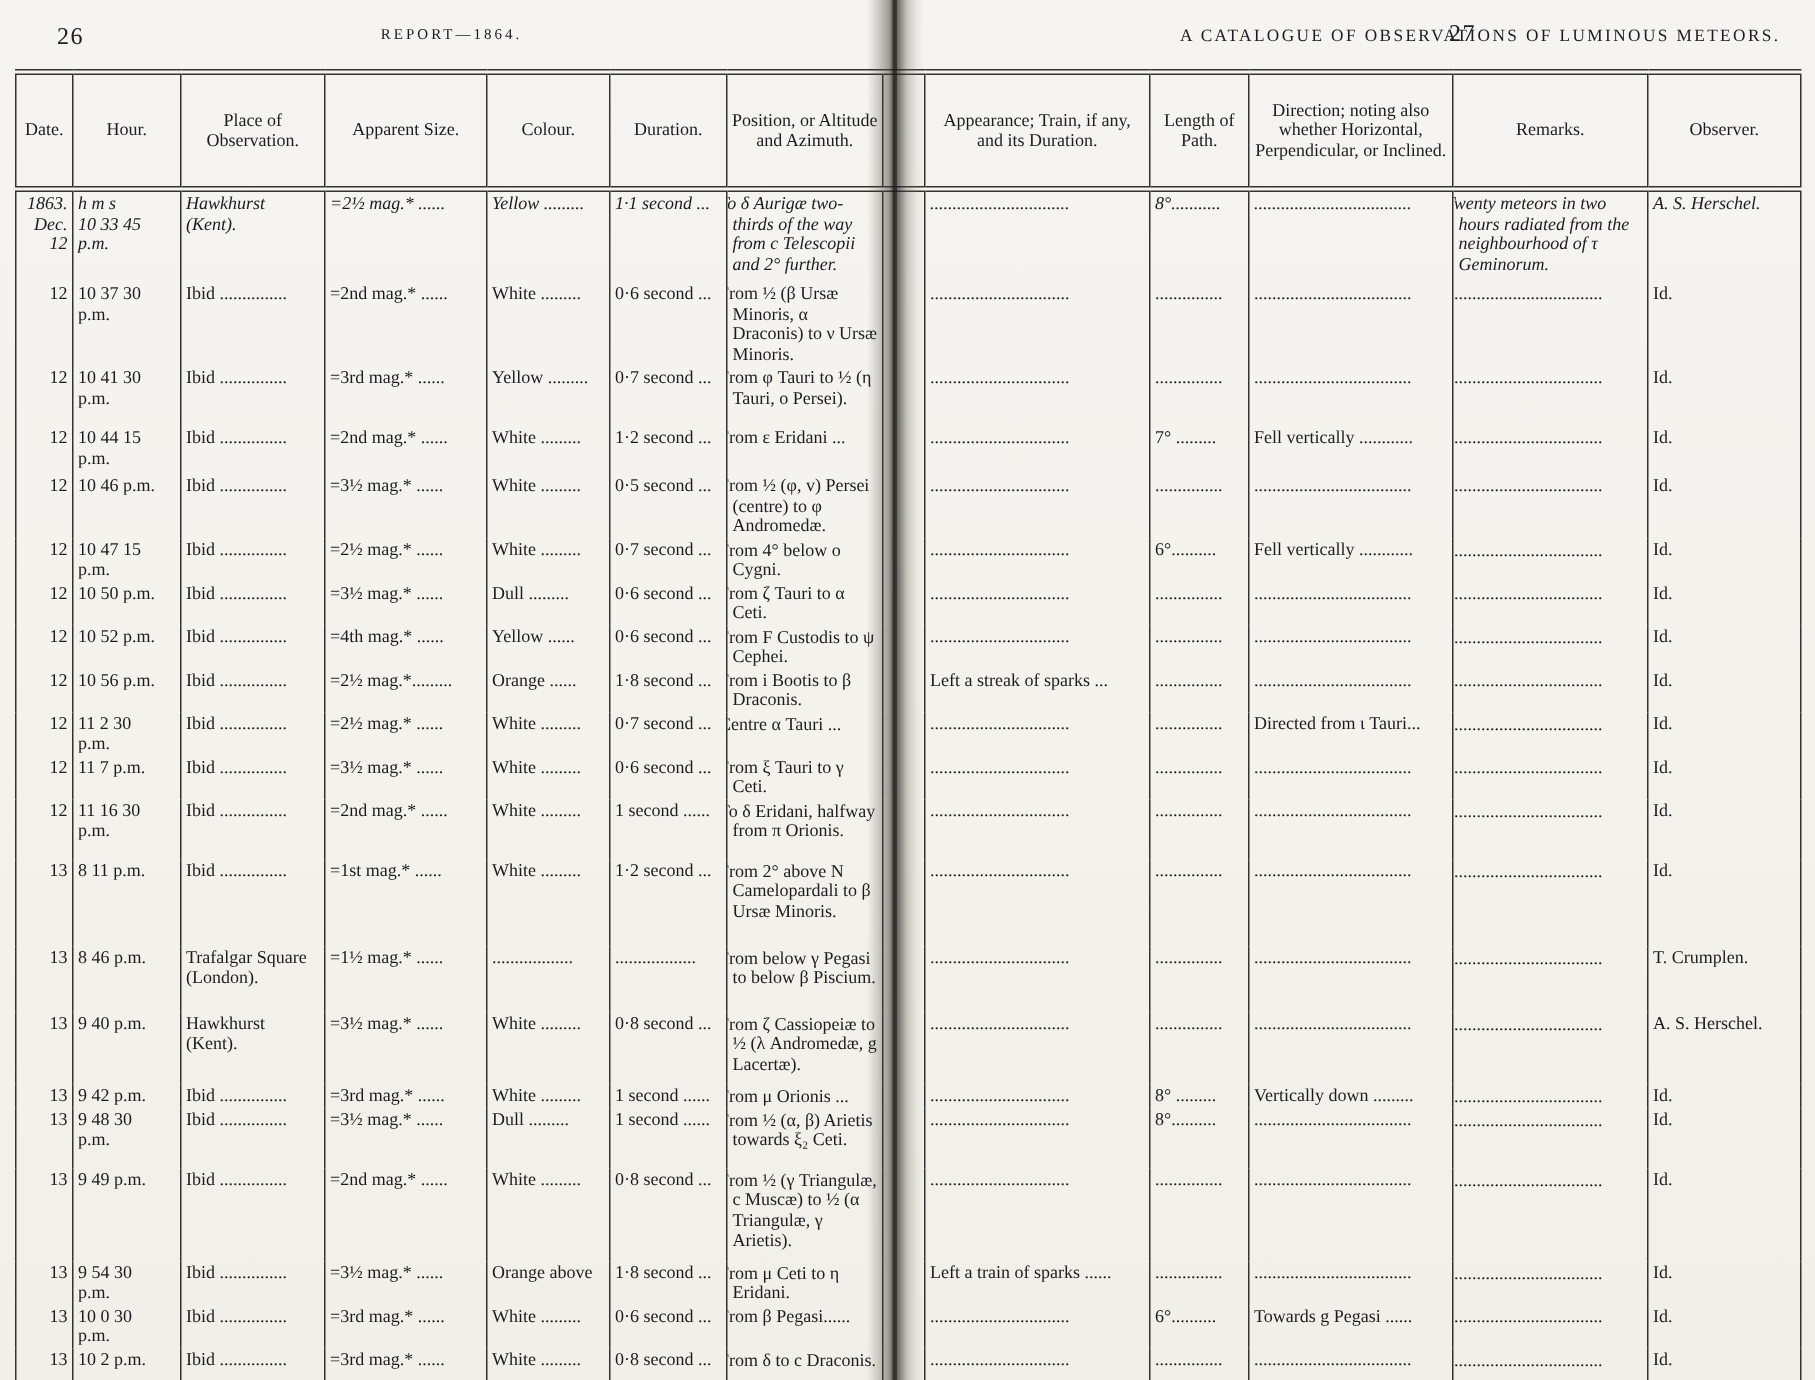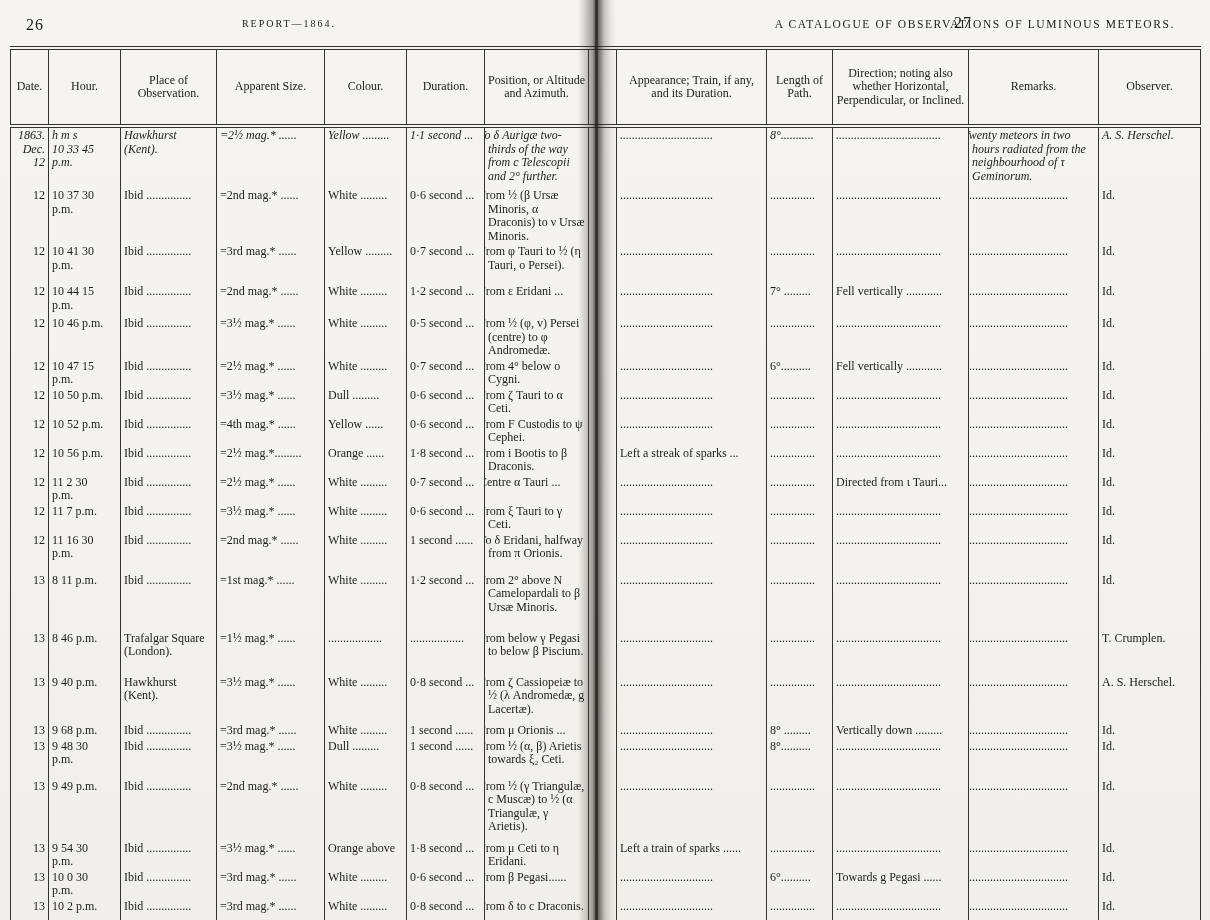--- a/index.html
+++ b/index.html
@@ -7,21 +7,21 @@
     width:1210px;height:920px;overflow:hidden;
     background:#e9e8e4;
     font-family:"Liberation Serif","DejaVu Serif",serif;
     color:#1c1c1c;
   }
   .sheet{
     position:relative;width:1210px;height:920px;
     background:linear-gradient(180deg,#f5f4f0 0%,#f3f2ed 55%,#f0efe9 100%);
   }
   
-  .runhead{position:absolute;top:10px;left:0;width:1010px;height:30px;}
+  .runhead{position:absolute;top:10px;left:12px;width:1010px;height:30px;}
   .pagenum{position:absolute;font-size:16px;letter-spacing:1px;}
   .pagenum.left{left:26px;top:6px;}
   .pagenum.right{right:38px;top:4px;margin-left:11px;}
   .title-left{position:absolute;left:0;width:578px;text-align:center;top:8px;
     font-size:10px;letter-spacing:2px;}
   .title-right{position:absolute;left:615px;width:560px;text-align:right;top:8px;
     font-size:11.5px;letter-spacing:1.6px;}
   
   table.catalogue{
     position:absolute;left:10px;top:46px;width:1190px;
@@ -354,21 +354,21 @@
           <td class="c-position">From ζ Cassiopeiæ to ½ (λ Andromedæ, g Lacertæ).</td>
           <td class="c-gutter"></td>
           <td class="c-appearance">...............................</td>
           <td class="c-length">...............</td>
           <td class="c-direction">...................................</td>
           <td class="c-remarks">...................................</td>
           <td class="c-observer">A. S. Herschel.</td>
         </tr>
         <tr>
           <td class="c-date">13</td>
-          <td class="c-hour">9 68 p.m.</td>
+          <td class="c-hour">9 42 p.m.</td>
           <td class="c-place">Ibid ...............</td>
           <td class="c-size">=3rd mag.* ......</td>
           <td class="c-colour">White .........</td>
           <td class="c-duration">1 second ......</td>
           <td class="c-position">From μ Orionis ...</td>
           <td class="c-gutter"></td>
           <td class="c-appearance">...............................</td>
           <td class="c-length">8° .........</td>
           <td class="c-direction">Vertically down .........</td>
           <td class="c-remarks">...................................</td>

